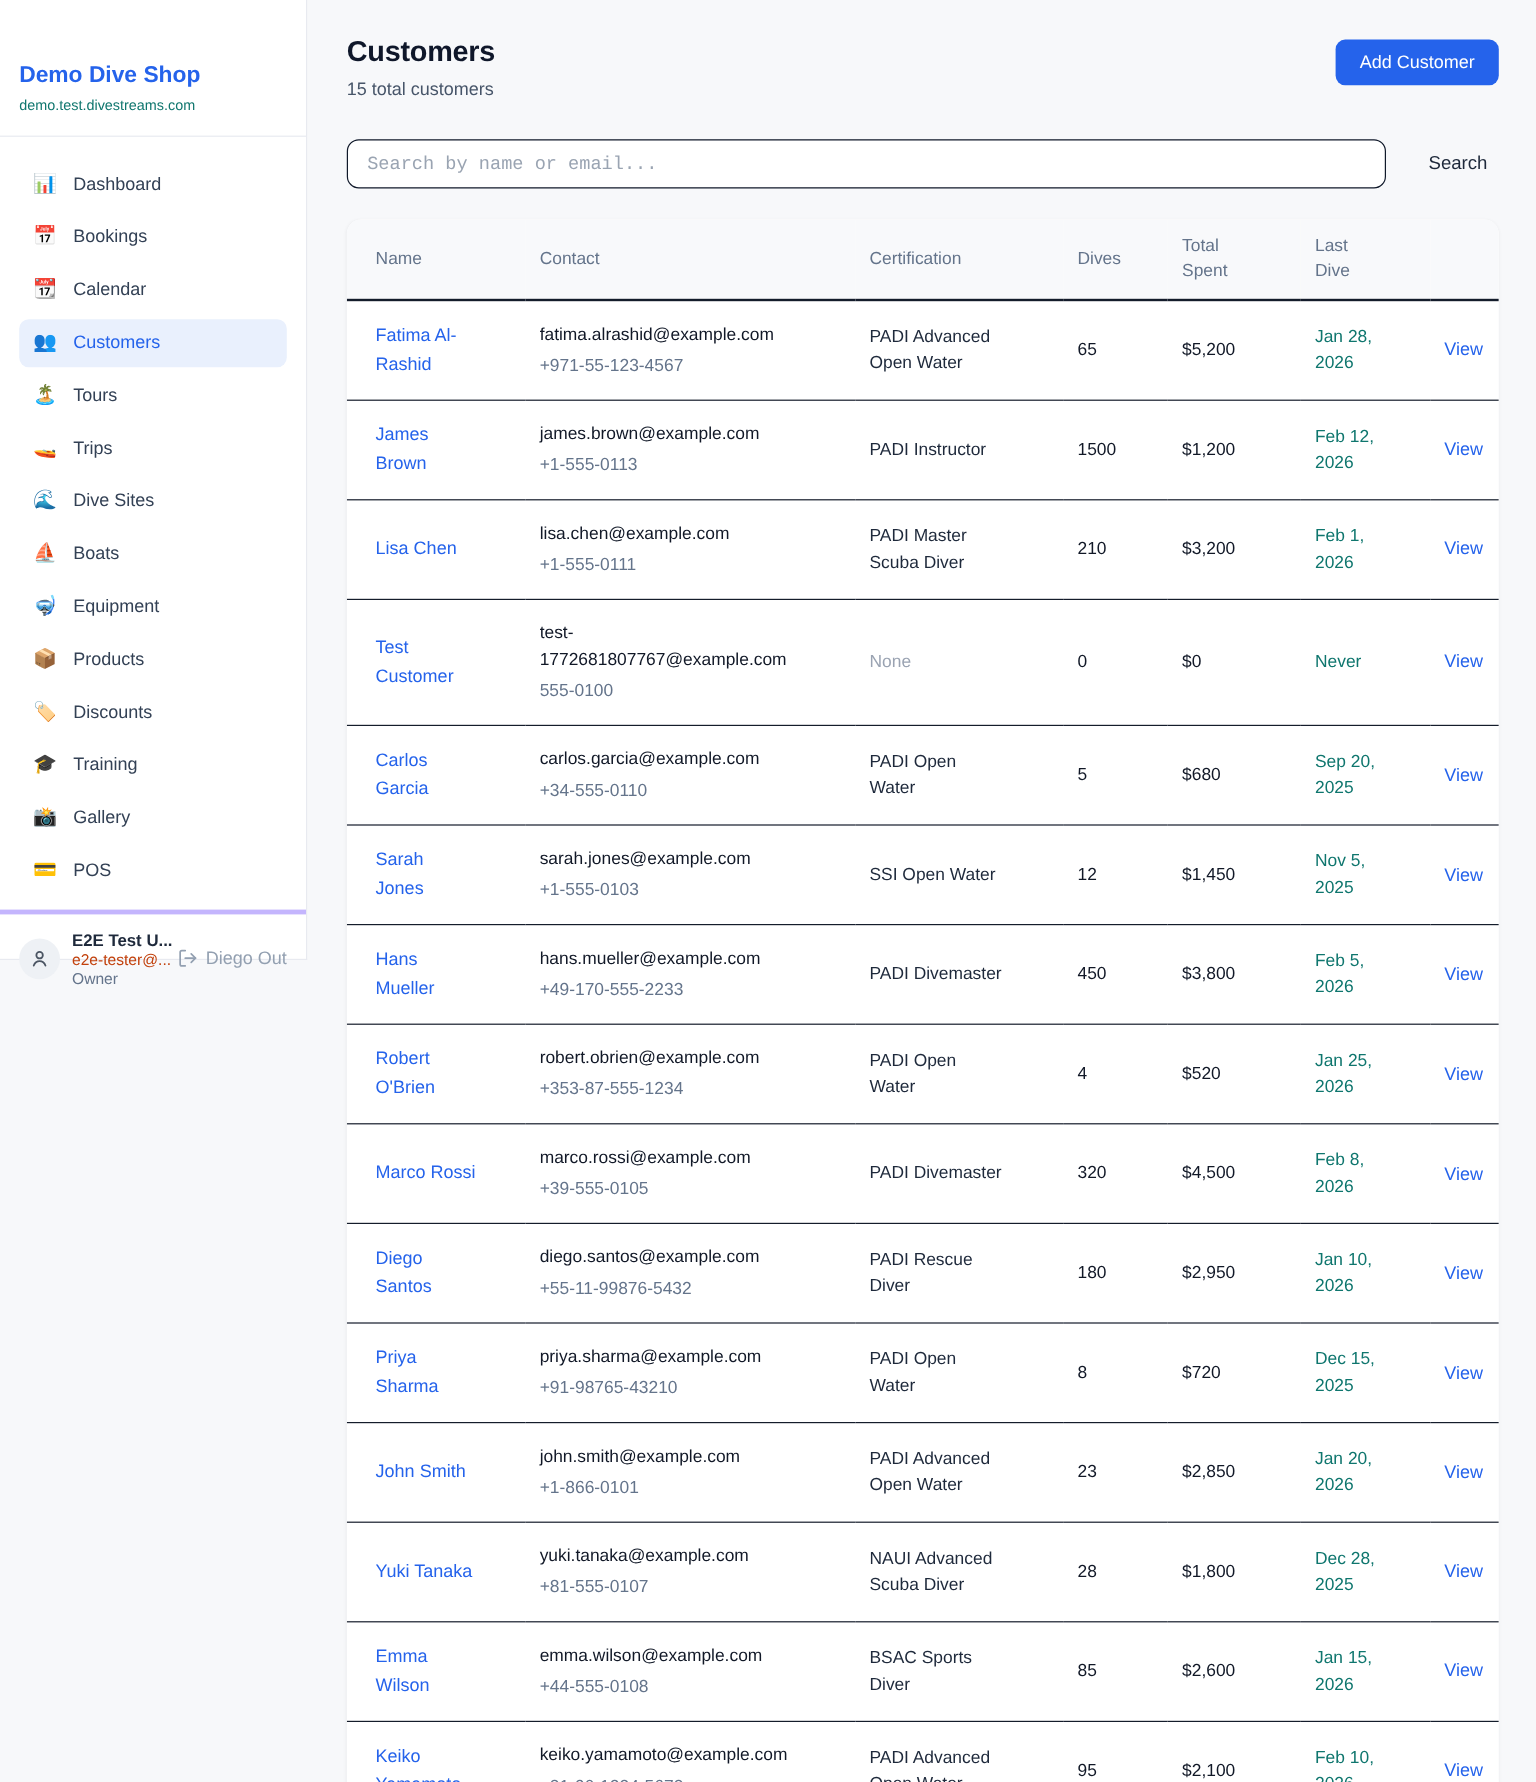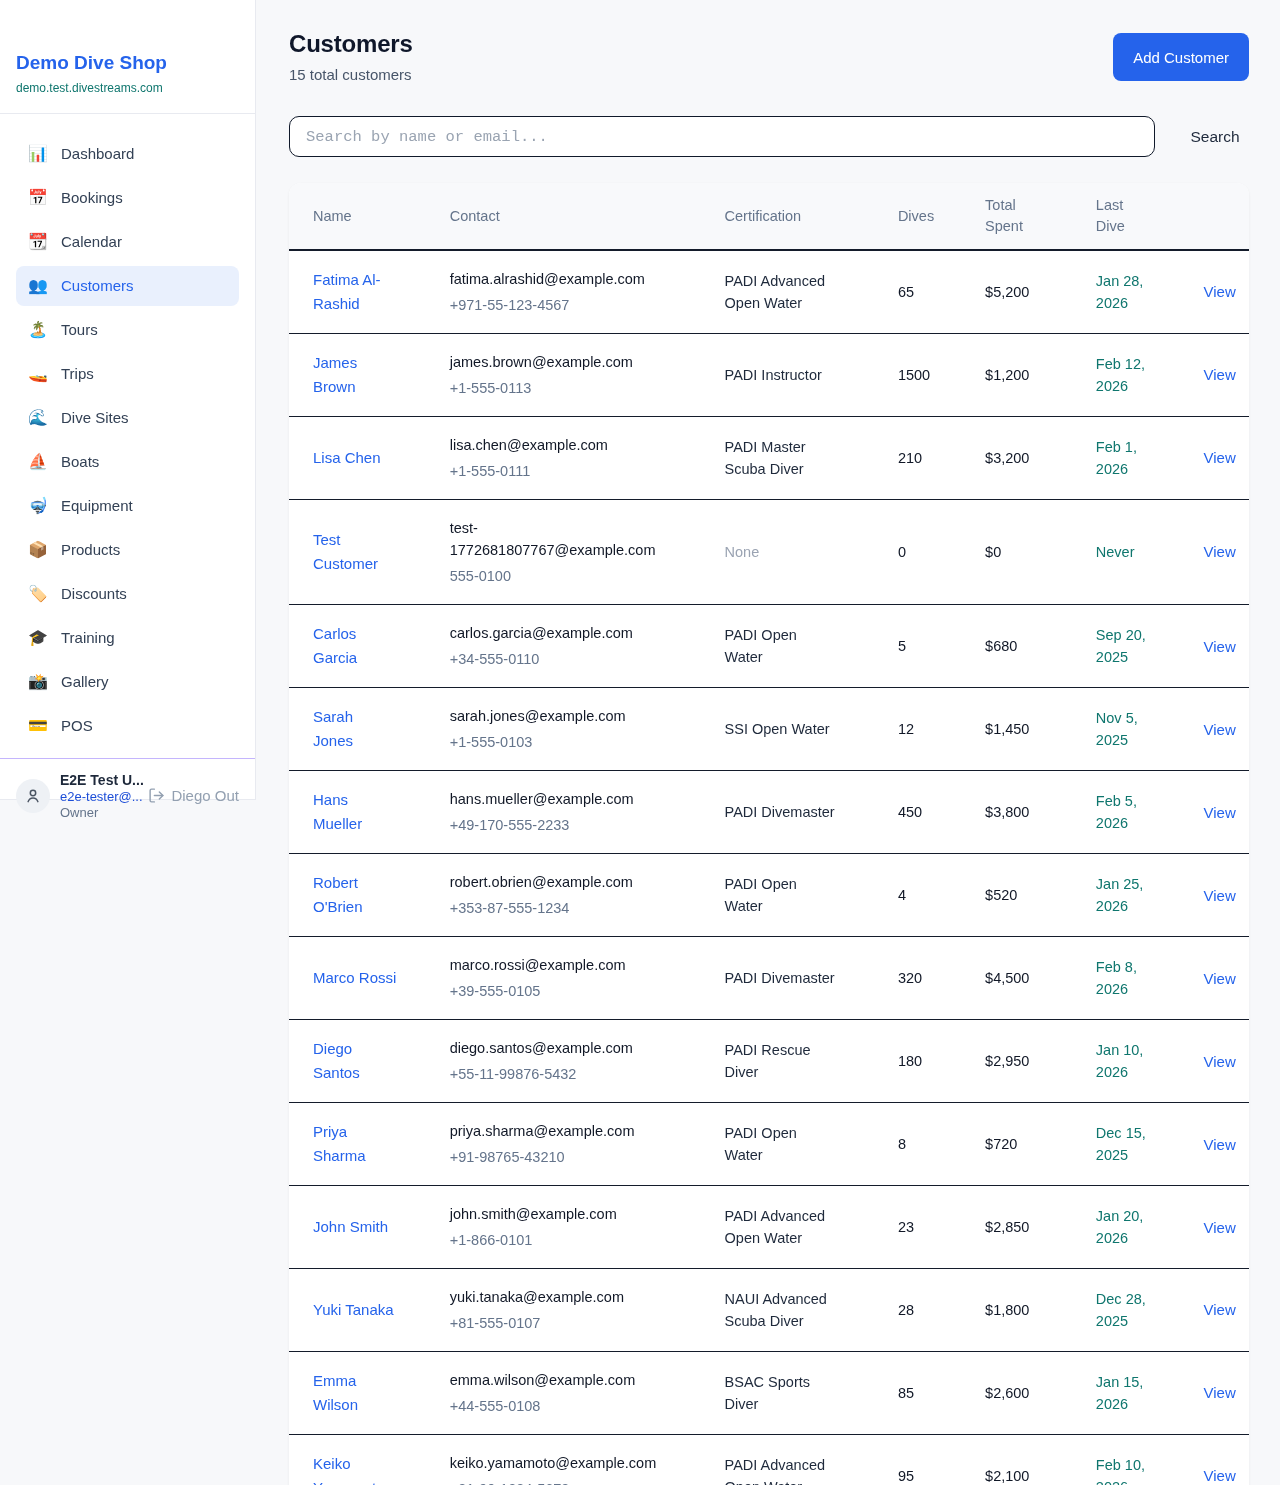--- a/index.html
+++ b/index.html
@@ -23,41 +23,41 @@
   .brand-domain { color:#0f766e; font-size:12px; margin-top:6px; }
   .nav { padding:20px 16px 8px; flex:1; }
   .nav-item {
     display:flex; align-items:center; gap:13px;
     padding:8px 12px; margin-bottom:4px; border-radius:8px;
     font-size:15px; color:#334155; cursor:pointer; line-height:24px;
   }
   .nav-item.active { background:#e9f0fd; color:var(--accent); }
   .nav-icon { width:20px; font-size:16px; text-align:center; flex:0 0 20px; }
   .side-footer {
-    border-top:1px solid #c4b5fd; padding:13px 16px;
+    border-top:4px solid #c4b5fd; padding:13px 16px;
     display:flex; align-items:center; gap:10px;
   }
   .avatar {
     width:34px; height:34px; border-radius:50%; background:#eef1f5;
     display:flex; align-items:center; justify-content:center; flex:0 0 34px;
   }
   .user-meta { flex:1; min-width:0; }
   .user-name { font-size:14px; font-weight:700; color:#1e293b; white-space:nowrap; }
-  .user-email { font-size:13px; color:#1d4ed8; margin-top:1px; white-space:nowrap; }
+  .user-email { font-size:13px; color:#c2410c; margin-top:1px; white-space:nowrap; }
   .user-role { font-size:13px; color:#64748b; margin-top:1px; }
   .signout { display:flex; align-items:center; gap:6px; color:#93a0b1; font-size:15px; cursor:pointer; white-space:nowrap; }
 
   
   .main { margin-left:256px; padding:30px 31px 27px 33px; }
   .page-head { display:flex; align-items:flex-start; justify-content:space-between; }
   .page-title { font-size:24px; font-weight:700; color:#0f172a; letter-spacing:-0.2px; }
   .page-sub { font-size:15px; color:#475569; margin-top:8px; }
   .btn-primary {
     background:var(--accent); color:#fff; font-size:15px; font-weight:500;
-    border:none; border-radius:8px; padding:0 20px; height:48px; margin-top:3px;
+    border:none; border-radius:8px; padding:0 20px; height:38px; margin-top:3px;
     font-family:inherit; cursor:pointer;margin-left:15px;
   }
   .search-row { display:flex; align-items:center; margin-top:33px; }
   .search-input {
     flex:1; height:41px; border:1.5px solid #10192a; border-radius:10px;
     padding:0 16px; font-size:15.5px; font-family:Liberation Mono, monospace; color:#0f172a;
     background:#fff; outline:none;
   }
   .search-input::placeholder { color:#9aa4b2; }
   .search-btn {

